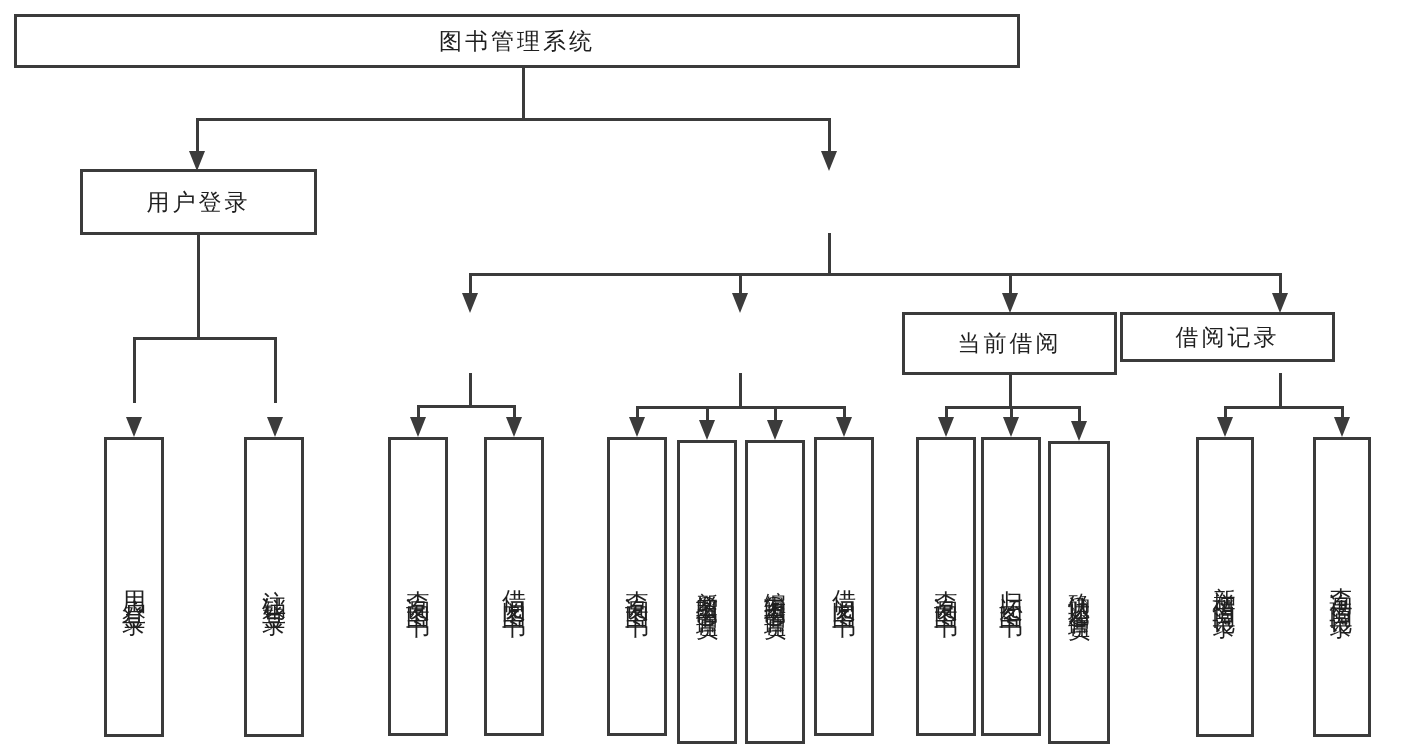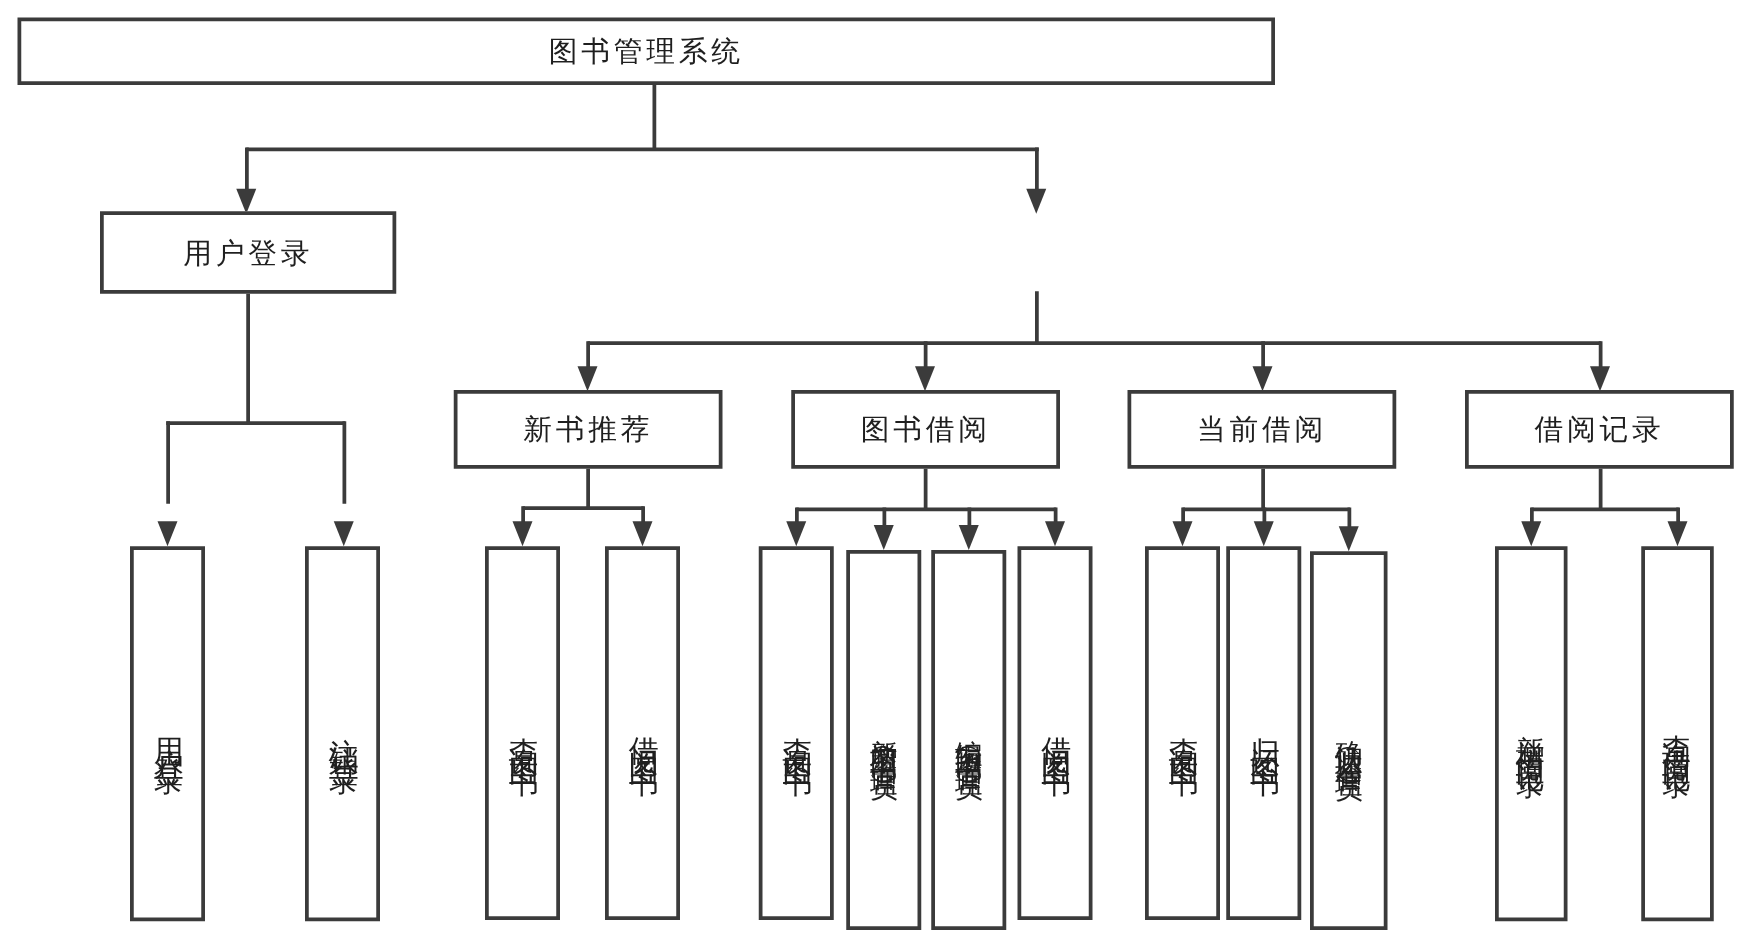--- a/index.html
+++ b/index.html
@@ -101,24 +101,22 @@
   <div class="hline" style="left:470px; top:273px; width:811px;"></div>
   <div class="vline" style="left:469px; top:273px; height:26px;"></div>
   <div class="vline" style="left:739px; top:273px; height:26px;"></div>
   <div class="vline" style="left:1009px; top:273px; height:26px;"></div>
   <div class="vline" style="left:1279px; top:273px; height:26px;"></div>
   <div class="arrow" style="left:462px; top:293px;"></div>
   <div class="arrow" style="left:732px; top:293px;"></div>
   <div class="arrow" style="left:1002px; top:293px;"></div>
   <div class="arrow" style="left:1272px; top:293px;"></div>
 
-  <div class="box" style="left:363px; top:312px; width:215px; height:63px;">新书推荐</div>
-  <div class="box" style="left:633px; top:312px; width:215px; height:63px;">图书借阅</div>
   <div class="box" style="left:902px; top:312px; width:215px; height:63px;font-family:Liberation Mono, monospace;">当前借阅</div>
-  <div class="box" style="left:1172px; top:312px; width:215px; height:63px;">借阅记录</div>
+  <div class="box" style="left:1120px; top:312px; width:215px; height:50px;">借阅记录</div>
 
   <div class="vline" style="left:469px; top:373px; height:34px;"></div>
   <div class="hline" style="left:418px; top:405px; width:97px;"></div>
   <div class="vline" style="left:417px; top:405px; height:18px;"></div>
   <div class="vline" style="left:513px; top:405px; height:18px;"></div>
   <div class="arrow" style="left:410px; top:417px;"></div>
   <div class="arrow" style="left:506px; top:417px;"></div>
 
   <div class="vline" style="left:739px; top:373px; height:35px;"></div>
   <div class="hline" style="left:637px; top:406px; width:208px;"></div>

